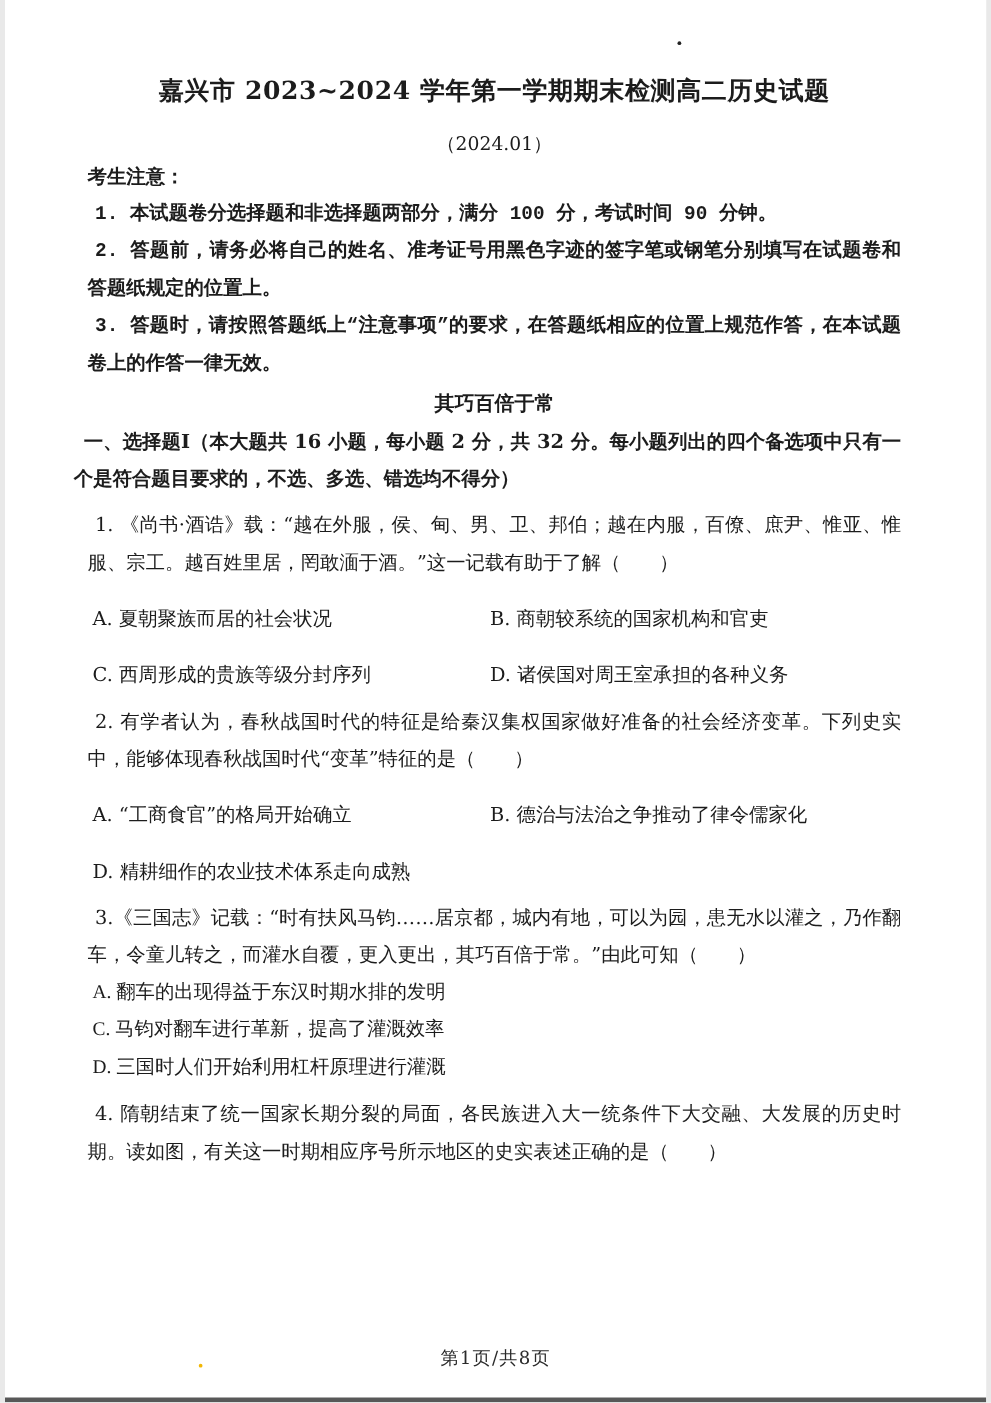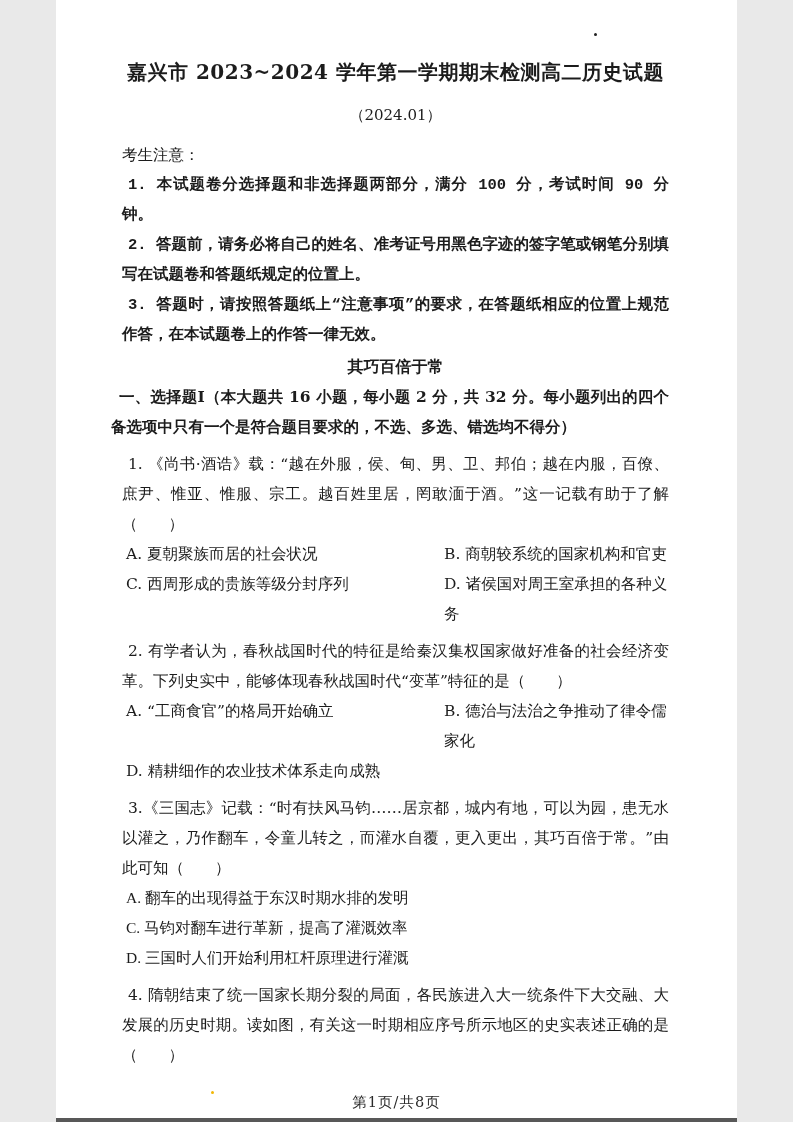--- a/index.html
+++ b/index.html
@@ -1,55 +1,55 @@
 <!DOCTYPE html>
 <html><head>
 <meta charset="utf-8">
 <style>
   html,body{margin:0;padding:0;background:#e9e9e9;}
   .page{
     position:relative;
-    width:681px;height:1122px;
+    width:785px;height:1122px;
     margin:0 auto;
     background:#ffffff;
     color:#1c1c1c;
     font-family:"DejaVu Serif","Liberation Serif",serif;
     box-sizing:border-box;
     padding:57px 68px 0 66px;
     overflow:hidden;
   }
   .title{
     font-size:20px;font-weight:bold;text-align:center;
     line-height:30px;margin:0;letter-spacing:0.5px;
   }
   .date{
     font-size:15px;text-align:center;line-height:22px;margin-top:17px;
   }
   .notice-heading{
-    font-size:15.5px;font-weight:normal;line-height:30px;margin-top:14px;
+    font-size:15.5px;font-weight:bold;line-height:30px;
   }
   .notice-item{
     font-size:15.5px;font-weight:bold;line-height:30px;margin:0;
     text-align:justify;text-indent:6px;font-family:Liberation Mono, monospace;
   }
   .part-heading{
     font-size:16px;font-weight:bold;text-align:center;line-height:30px;margin-top:2px;
   }
   .section-intro{
     font-size:15.5px;font-weight:bold;line-height:30px;margin:0 0 0 -11px;
     text-align:justify;text-indent:8px;
   }
   .question{margin-top:7px;font-size:15.5px;line-height:30px;}
   .stem{margin:0;text-align:justify;text-indent:6px;}
-  .opt-row{display:flex;padding-left:4px;}
+  .opt-row{display:flex;padding-left:4px;margin-top:15px;}
   .opt-left{flex:0 0 318px;}
   .opt-right{flex:1;}
   .opt-line{margin:0;padding-left:4px;font-family:Liberation Serif, serif;}
   .footer{
-    position:absolute;left:0;right:0;bottom:10px;
+    position:absolute;left:0;right:0;bottom:26px;
     text-align:center;font-size:14.5px;color:#2a2a2a;letter-spacing:1px;
   }
   .bottom-bar{
     position:absolute;left:0;right:0;bottom:0;height:4px;background:#585858;
   }
   .dot-black{
     position:absolute;left:538px;top:33px;width:3px;height:3px;
     background:#222;border-radius:50%;
   }
   .dot-yellow{

